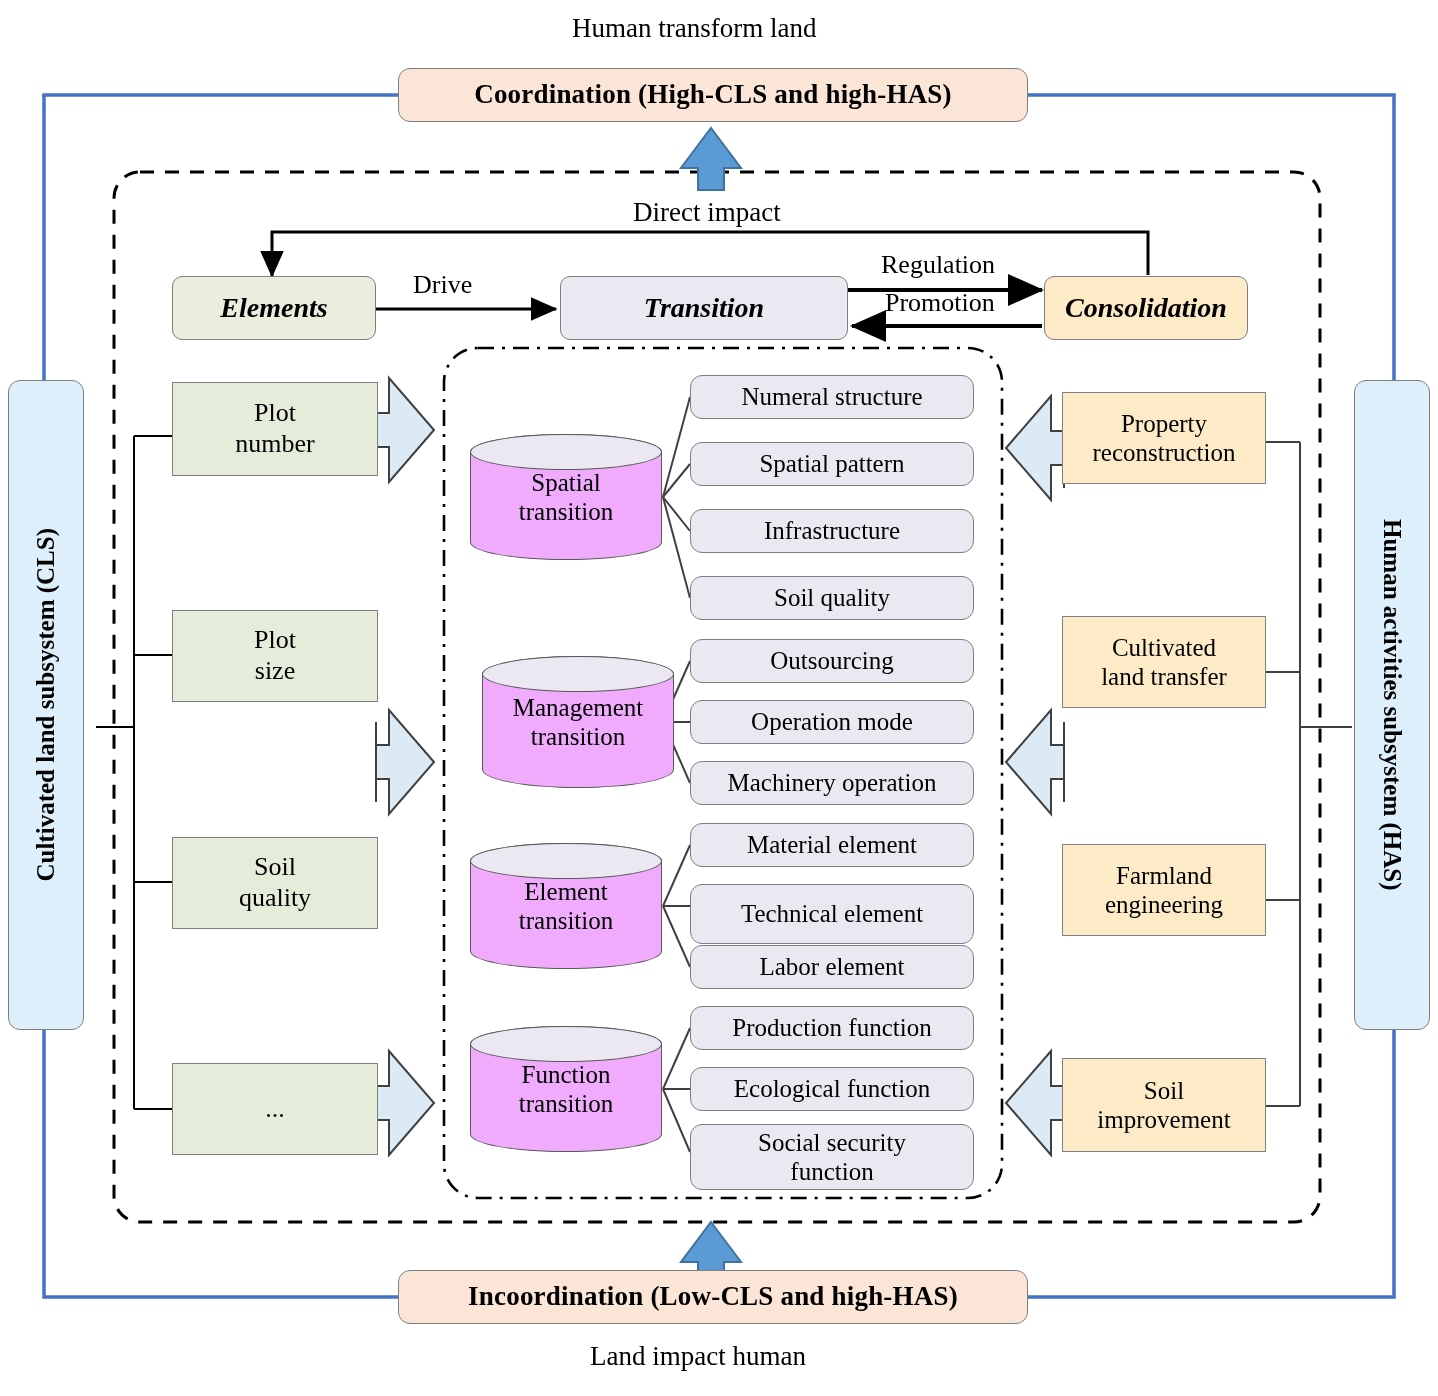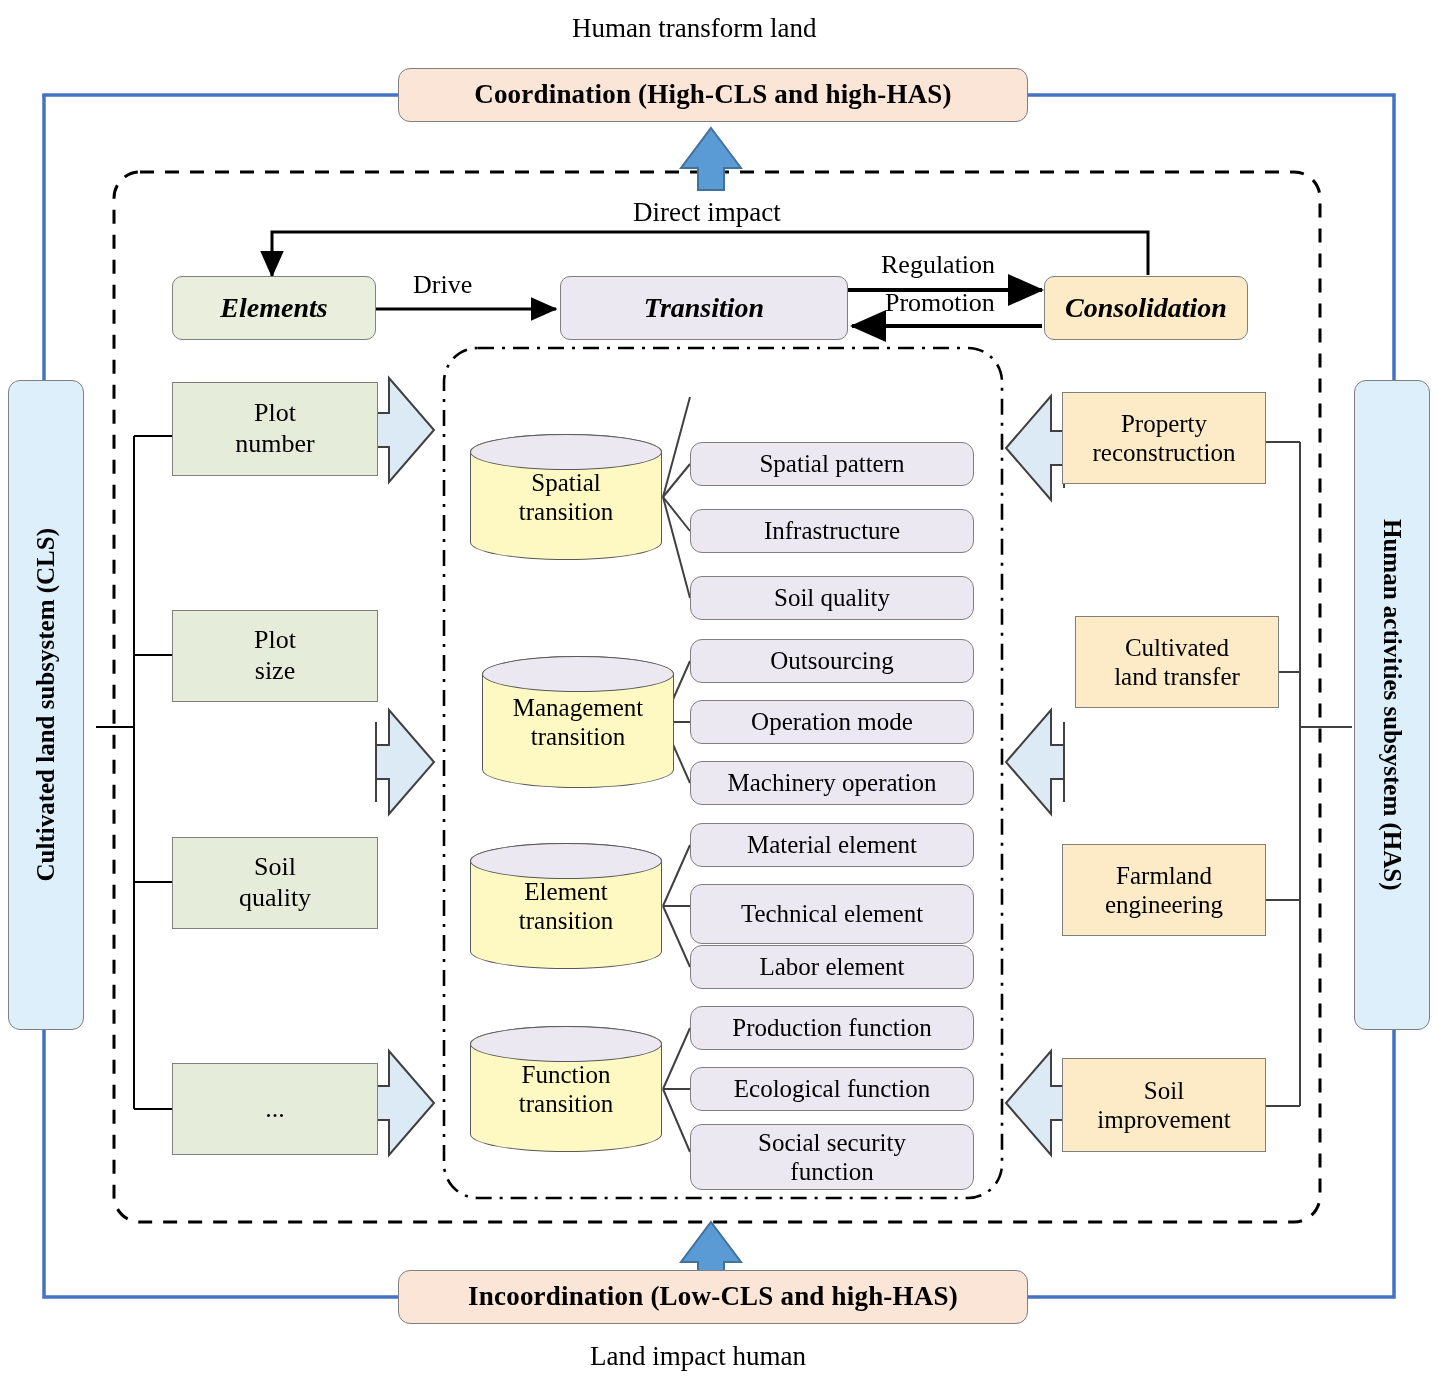--- a/index.html
+++ b/index.html
@@ -45,21 +45,21 @@
   }
 
   
   .pill{
     background:#ebe8f1;border:1.4px solid #7f7f7f;border-radius:12px;
     font-size:25px;
   }
 
   
   .cyl{
-    background:#fef9c3;border:1.4px solid #595959;
+    background:#f0abfc;border:1.4px solid #595959;
     border-radius:50% / 14%;
     font-size:25px;
     box-sizing:border-box;
   }
   .cyl .cap{
     position:absolute;left:-1.4px;top:-1.4px;width:100%;height:34px;
     border:1.4px solid #595959;border-radius:50%;background:#ebe8f1;
     box-sizing:content-box;
   }
   .cyl .cyl-label{position:relative;z-index:2;width:100%;text-align:center;}
@@ -186,21 +186,21 @@
   <div class="node greenbox" style="left:172px;top:382px;width:206px;height:94px;white-space:pre-line;">Plot
 number</div>
   <div class="node greenbox" style="left:172px;top:610px;width:206px;height:92px;white-space:pre-line;">Plot
 size</div>
   <div class="node greenbox" style="left:172px;top:837px;width:206px;height:92px;white-space:pre-line;">Soil
 quality</div>
   <div class="node greenbox" style="left:172px;top:1063px;width:206px;height:92px;white-space:pre-line;">...</div>
 
   <div class="node yellowbox" style="left:1062px;top:392px;width:204px;height:92px;white-space:pre-line;">Property
 reconstruction</div>
-  <div class="node yellowbox" style="left:1062px;top:616px;width:204px;height:92px;white-space:pre-line;margin-left:13px;">Cultivated
+  <div class="node yellowbox" style="left:1062px;top:616px;width:204px;height:92px;white-space:pre-line;">Cultivated
 land transfer</div>
   <div class="node yellowbox" style="left:1062px;top:844px;width:204px;height:92px;white-space:pre-line;">Farmland
 engineering</div>
   <div class="node yellowbox" style="left:1062px;top:1058px;width:204px;height:94px;white-space:pre-line;">Soil
 improvement</div>
 
   <div class="node cyl" style="left:470px;top:434px;width:192px;height:126px;position:absolute;">
     <div class="cap"></div>
     <div class="cyl-label" style="white-space:pre-line;">Spatial
 transition</div>
@@ -214,20 +214,21 @@
     <div class="cap"></div>
     <div class="cyl-label" style="white-space:pre-line;">Element
 transition</div>
   </div>
   <div class="node cyl" style="left:470px;top:1026px;width:192px;height:126px;position:absolute;">
     <div class="cap"></div>
     <div class="cyl-label" style="white-space:pre-line;">Function
 transition</div>
   </div>
 
+  <div class="node pill" style="left:690px;top:375px;width:284px;height:44px;">Numeral structure</div>
   <div class="node pill" style="left:690px;top:442px;width:284px;height:44px;">Spatial pattern</div>
   <div class="node pill" style="left:690px;top:509px;width:284px;height:44px;">Infrastructure</div>
   <div class="node pill" style="left:690px;top:576px;width:284px;height:44px;">Soil quality</div>
 
   <div class="node pill" style="left:690px;top:639px;width:284px;height:44px;">Outsourcing</div>
   <div class="node pill" style="left:690px;top:700px;width:284px;height:44px;">Operation mode</div>
   <div class="node pill" style="left:690px;top:761px;width:284px;height:44px;">Machinery operation</div>
 
   <div class="node pill" style="left:690px;top:823px;width:284px;height:44px;">Material element</div>
   <div class="node pill" style="left:690px;top:884px;width:284px;height:60px;">Technical element</div>

